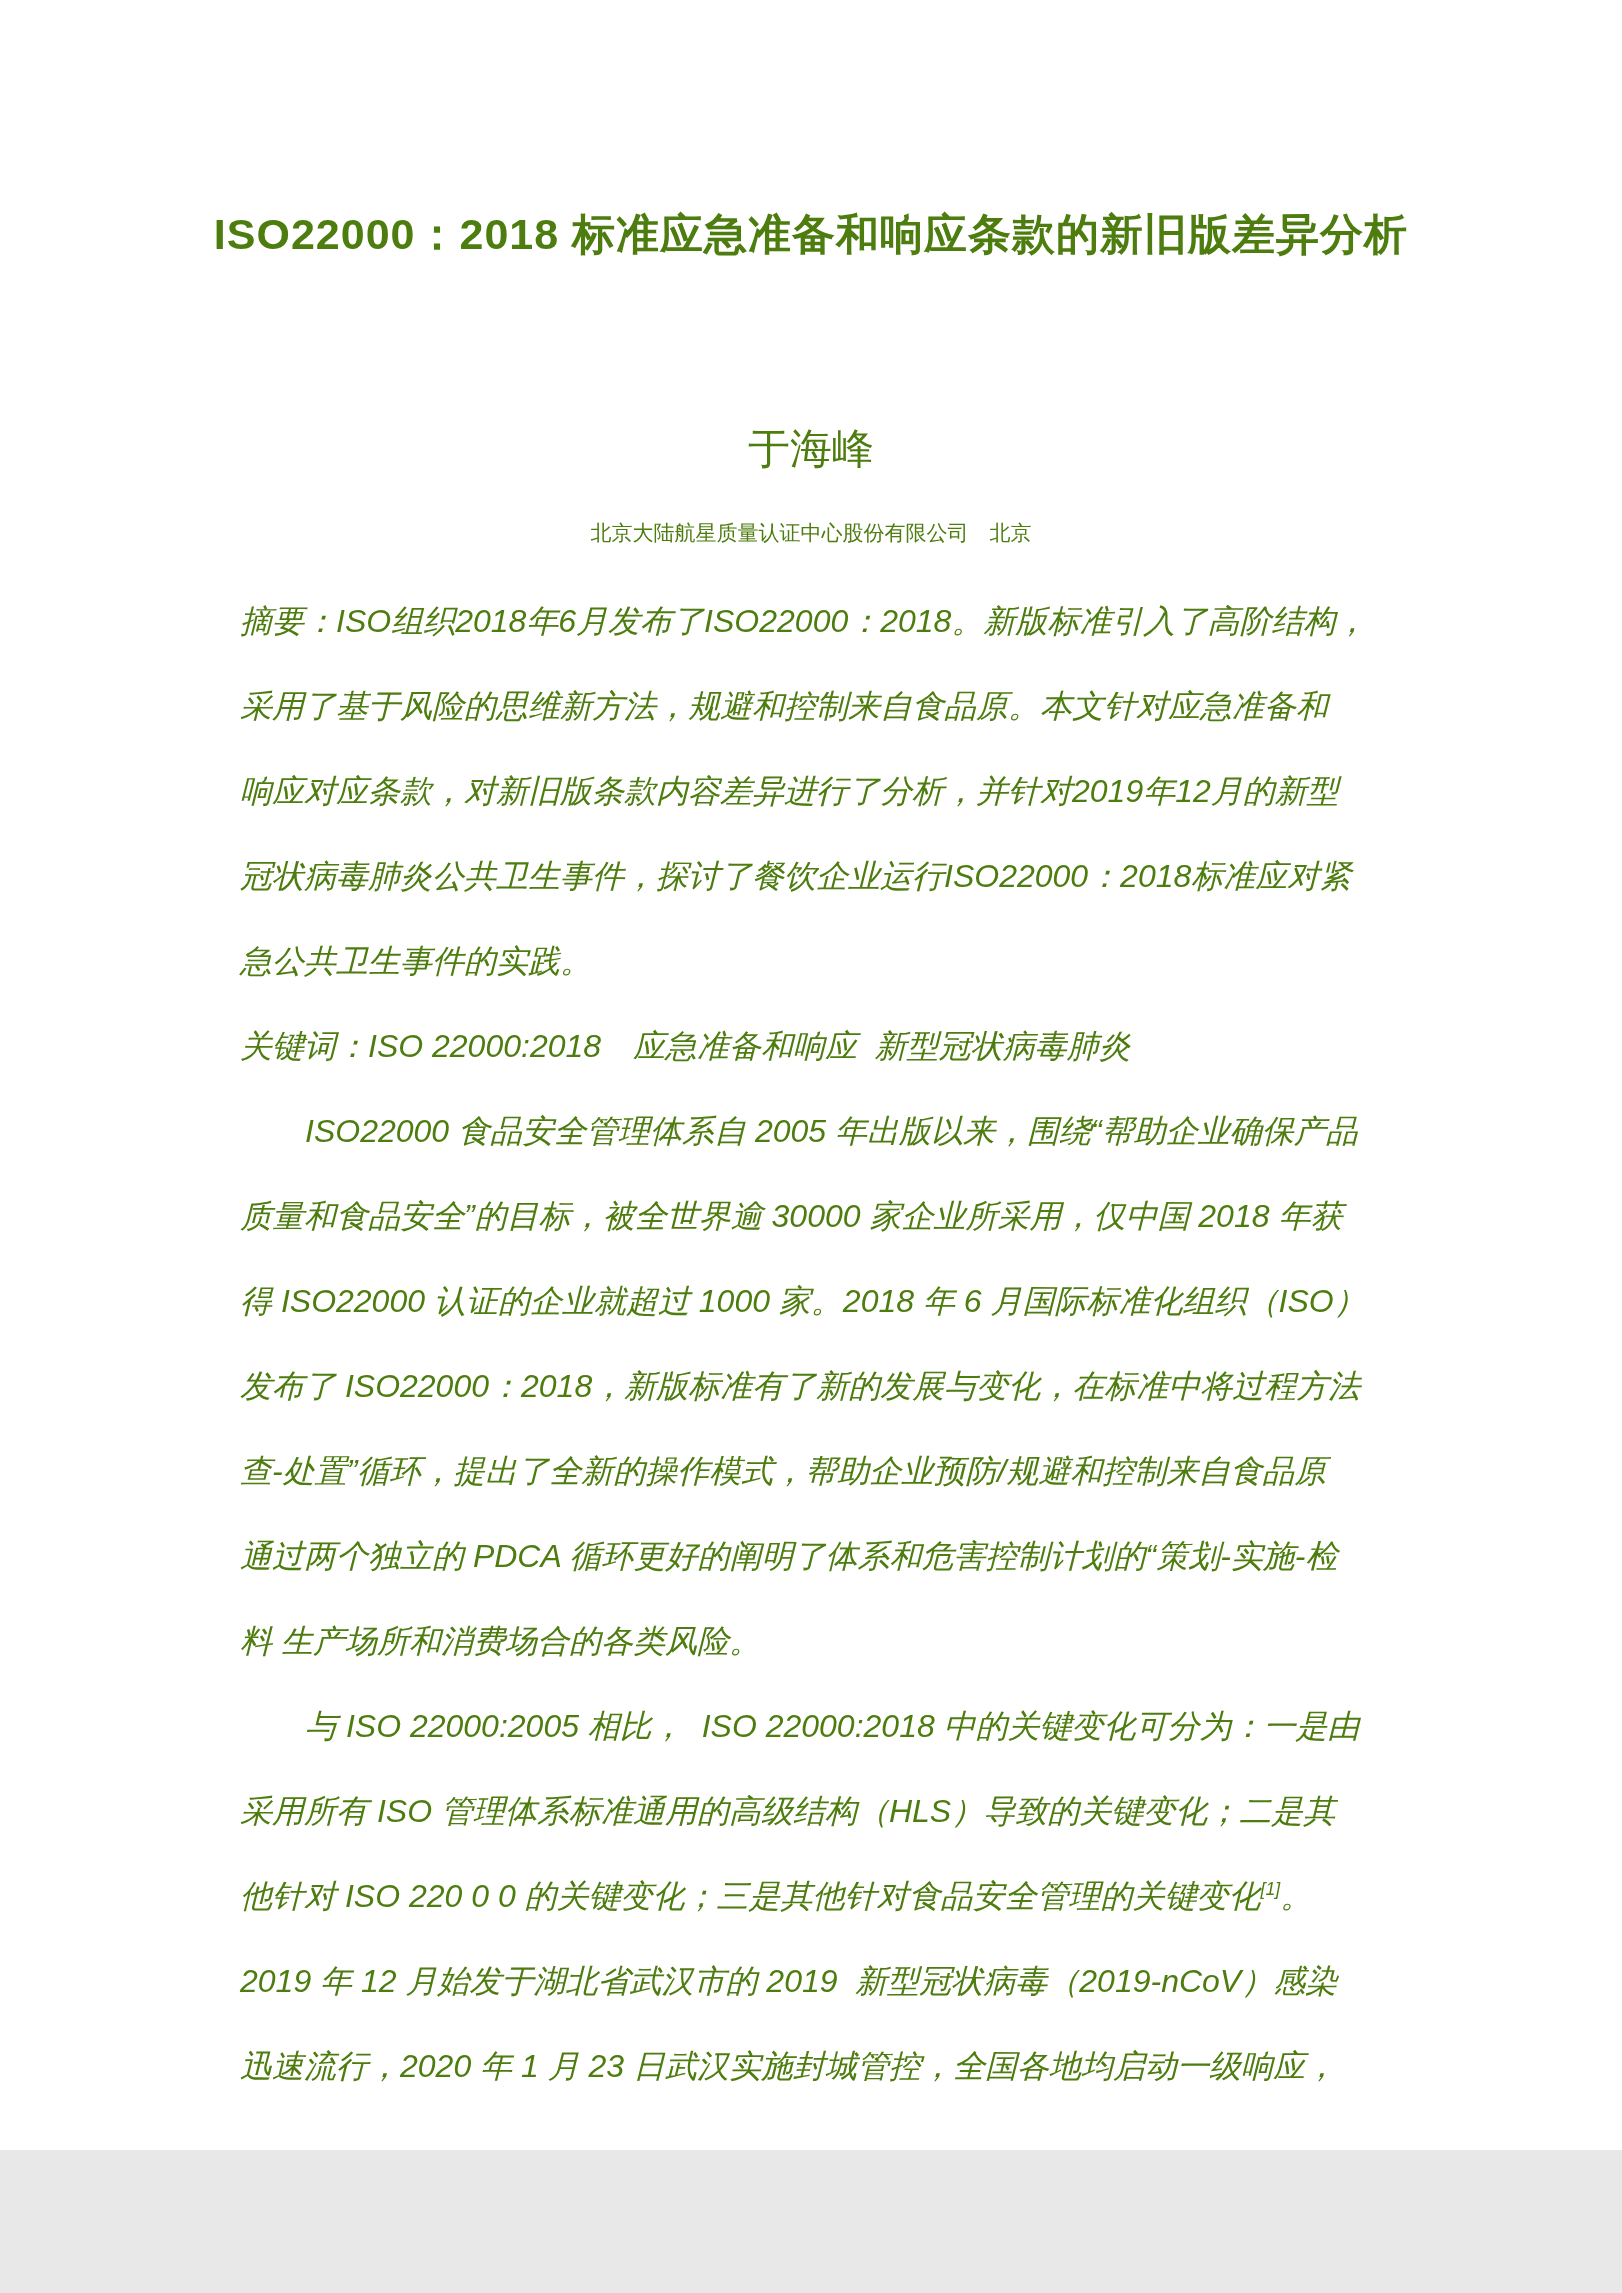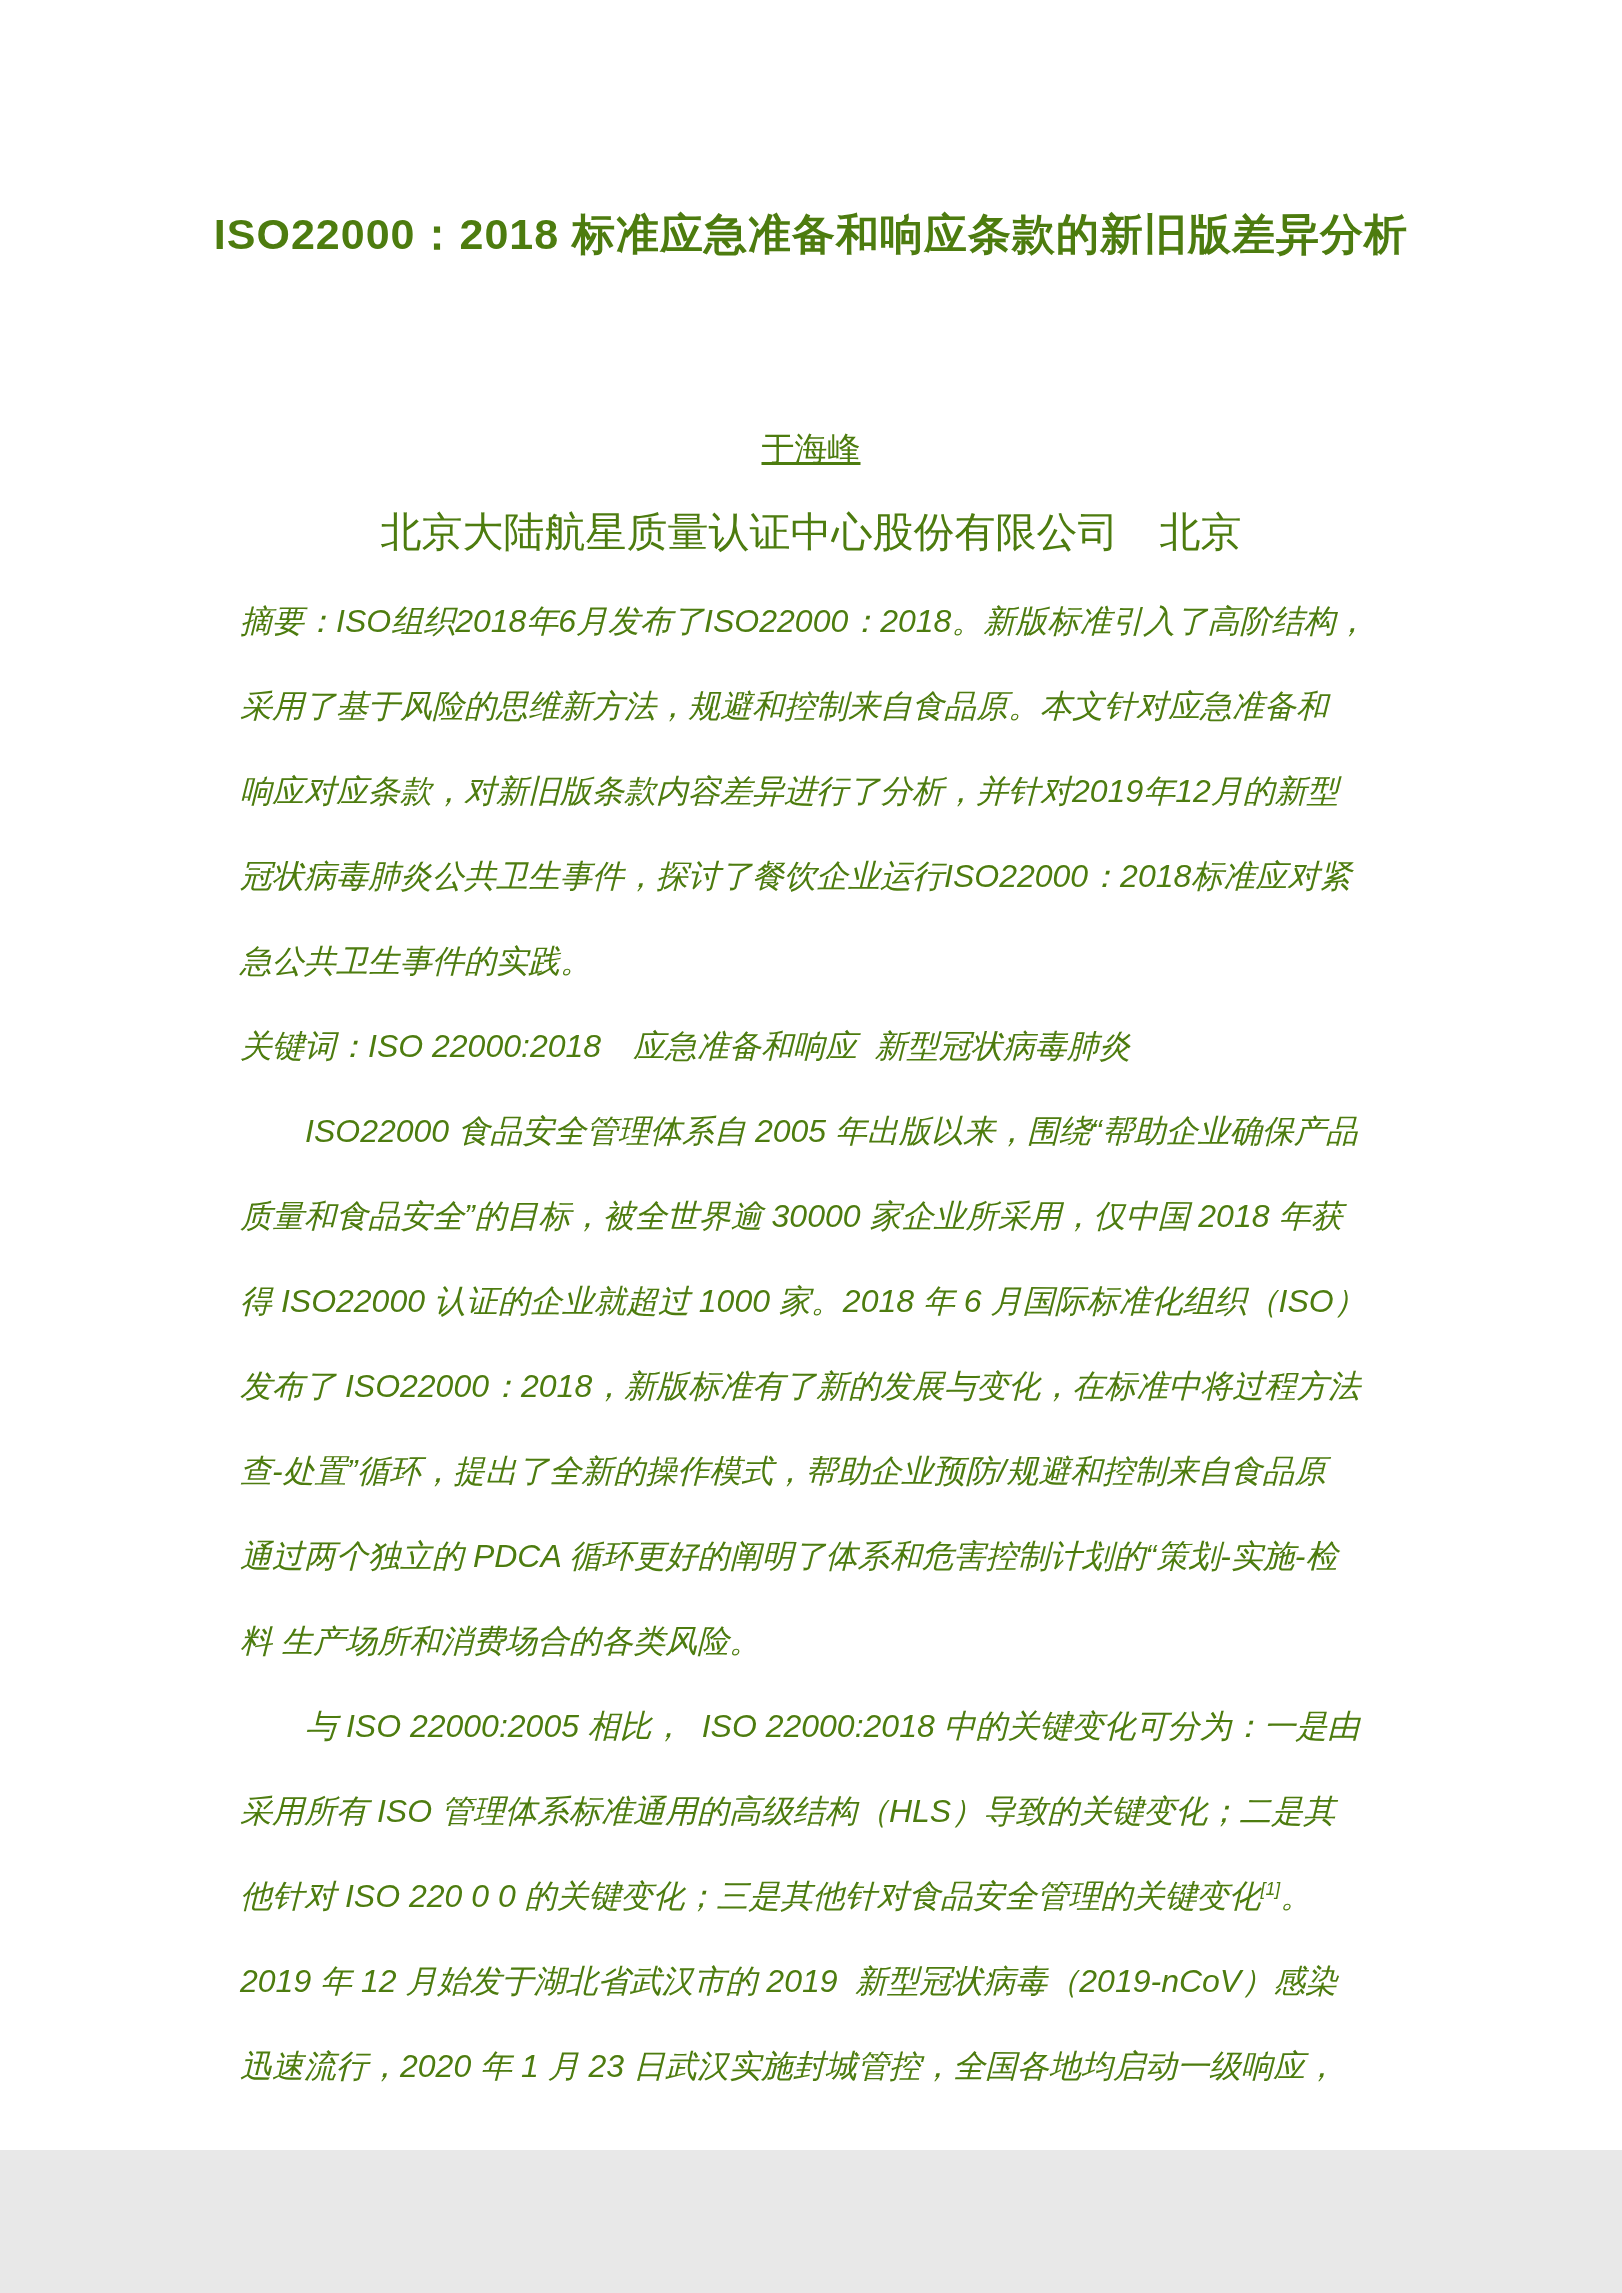--- a/index.html
+++ b/index.html
@@ -31,32 +31,31 @@
     height: 84px;
     line-height: 84px;
     white-space: pre;
   }
   .author-line {
     position: absolute;
     top: 427px;
     left: 0;
     width: 100%;
     text-align: center;
-    font-size: 33px;
+    font-size: 42px;
     line-height: 43px;
     white-space: pre;
-    text-decoration: underline;
   }
   .affiliation-line {
     position: absolute;
     top: 511px;
     left: 0;
     width: 100%;
     text-align: center;
-    font-size: 41px;
+    font-size: 21px;
     line-height: 43px;
     white-space: pre;
   }
   .body-block {
     position: absolute;
     top: 579px;
     left: 240px;
     width: 1304px;
     font-size: 32px;
     font-style: italic;

